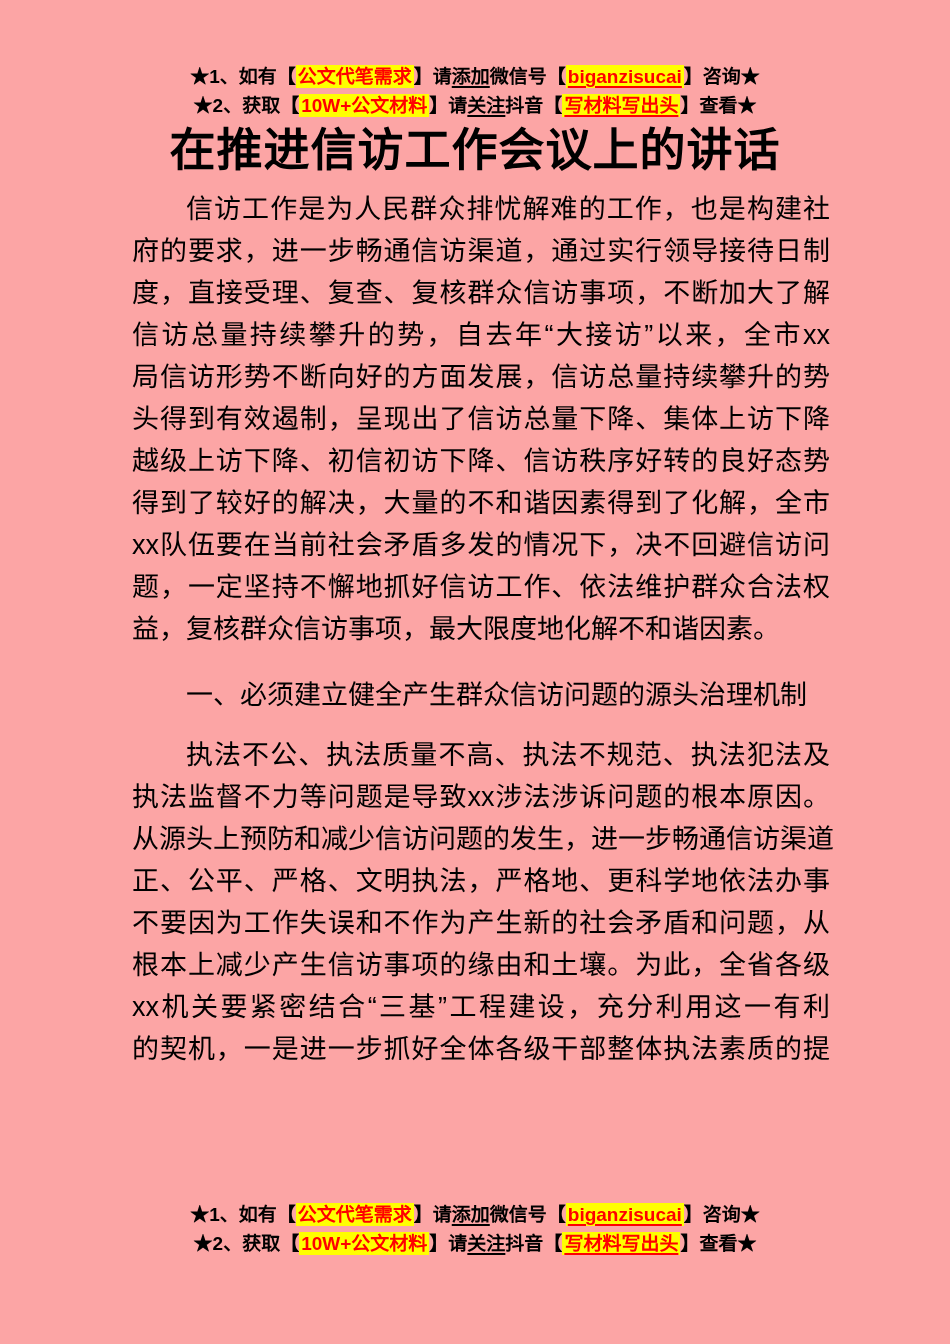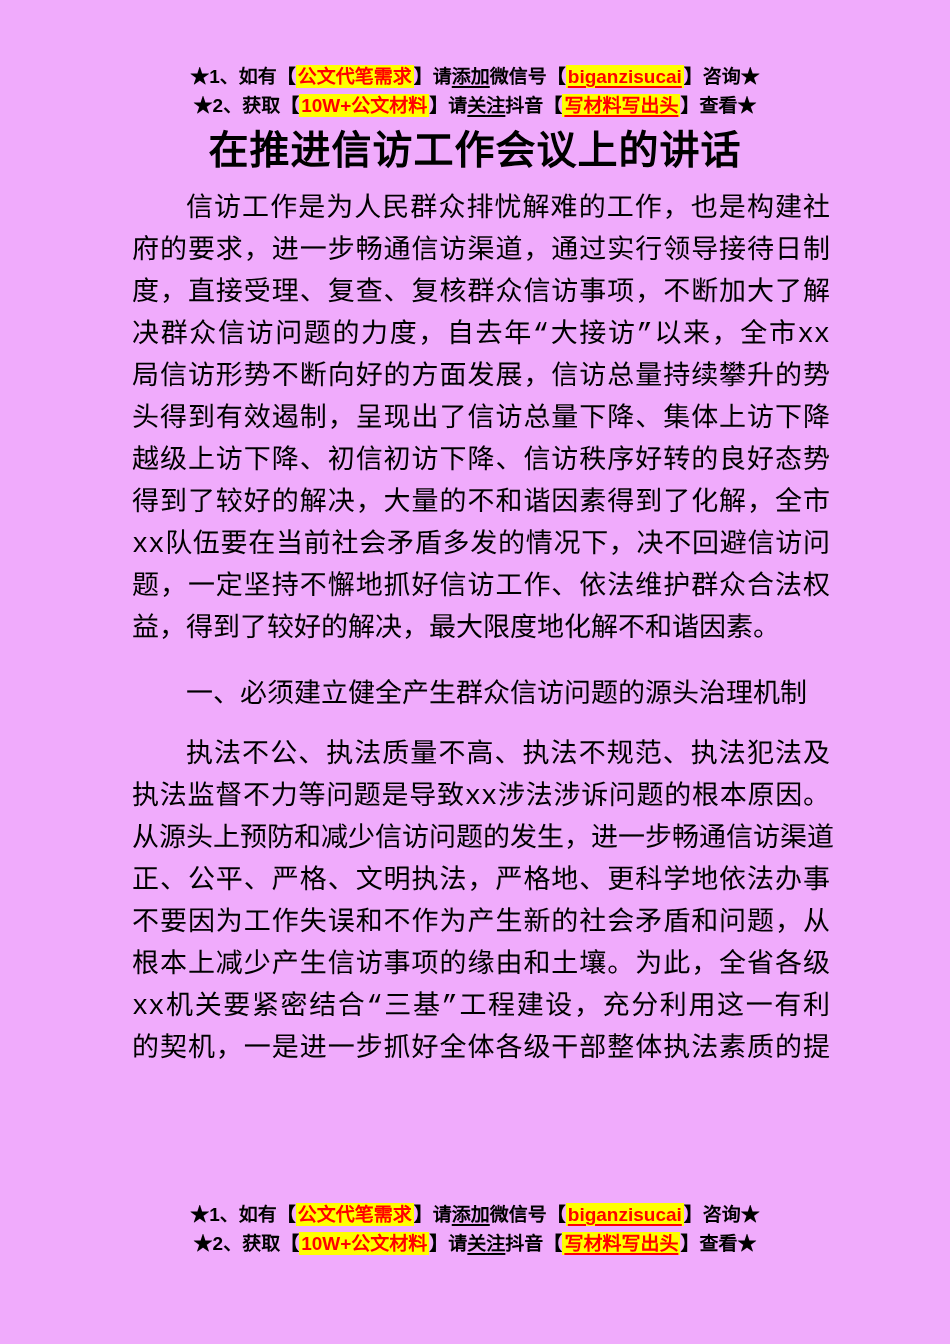--- a/index.html
+++ b/index.html
@@ -4,21 +4,21 @@
 <style>
   * { margin: 0; padding: 0; box-sizing: border-box; }
   html, body { background: #ffffff; }
   body { font-family: "Liberation Sans", sans-serif; }
 
   .page {
     position: relative;
     width: 950px;
     height: 1344px;
     margin: 0 auto;
-    background: #f0abfc;
+    background: #fca5a5;
     color: #000000;
     overflow: hidden;
   }
 
   
   .banner { text-align: center; }
   .banner-top { padding-top: 62px; }
   .banner-bottom { position: absolute; left: 0; right: 0; top: 1200px; }
   .banner-line {
     font-size: 19px;
@@ -45,33 +45,32 @@
     padding: 1px 2px;
     text-decoration: underline;
     text-underline-offset: 3px;
     text-decoration-thickness: 2px;
   }
 
   
   .doc-title {
     margin-top: 8px;
     text-align: center;
-    font-size: 40px;
+    font-size: 46px;
     line-height: 44px;
     font-weight: bold;
     letter-spacing: 1px;
   }
 
   
   .doc-body {
     margin: 16px 120px 0 132px;
     font-size: 27px;
     line-height: 42px;
     color: #000000;
-    font-family: Liberation Mono, monospace;
   }
   .para { }
   .line {
     text-align: justify;
     text-align-last: justify;
     white-space: nowrap;
   }
   .line.flush-left { text-align-last: left; }
   .line.indent { text-indent: 2em; }
   .section-heading { margin-top: 24px; margin-bottom: 18px; }
@@ -87,28 +86,28 @@
     <div class="banner-line"><span class="seg seg-plain">★2、获取【</span><span class="seg seg-highlight">10W+公文材料</span><span class="seg seg-plain">】请</span><span class="seg seg-underline">关注</span><span class="seg seg-plain">抖音【</span><span class="seg seg-highlight-underline">写材料写出头</span><span class="seg seg-plain">】查看★</span></div>
   </div>
 
   <h1 class="doc-title">在推进信访工作会议上的讲话</h1>
 
   <div class="doc-body">
       <div class="para body-para">
         <div class="line indent">信访工作是为人民群众排忧解难的工作，也是构建社</div>
         <div class="line">府的要求，进一步畅通信访渠道，通过实行领导接待日制</div>
         <div class="line">度，直接受理、复查、复核群众信访事项，不断加大了解</div>
-        <div class="line">决群众信访问题的力度，自去年“大接访”以来，全市xx</div>
+        <div class="line">信访总量持续攀升的势，自去年“大接访”以来，全市xx</div>
         <div class="line">局信访形势不断向好的方面发展，信访总量持续攀升的势</div>
         <div class="line">头得到有效遏制，呈现出了信访总量下降、集体上访下降</div>
         <div class="line">越级上访下降、初信初访下降、信访秩序好转的良好态势</div>
         <div class="line">得到了较好的解决，大量的不和谐因素得到了化解，全市</div>
         <div class="line">xx队伍要在当前社会矛盾多发的情况下，决不回避信访问</div>
         <div class="line">题，一定坚持不懈地抓好信访工作、依法维护群众合法权</div>
-        <div class="line flush-left">益，得到了较好的解决，最大限度地化解不和谐因素。</div>
+        <div class="line flush-left">益，复核群众信访事项，最大限度地化解不和谐因素。</div>
       </div>
       <div class="para section-heading">
         <div class="line indent">一、必须建立健全产生群众信访问题的源头治理机制</div>
       </div>
       <div class="para body-para">
         <div class="line indent">执法不公、执法质量不高、执法不规范、执法犯法及</div>
         <div class="line">执法监督不力等问题是导致xx涉法涉诉问题的根本原因。</div>
         <div class="line">从源头上预防和减少信访问题的发生，进一步畅通信访渠道</div>
         <div class="line">正、公平、严格、文明执法，严格地、更科学地依法办事</div>
         <div class="line">不要因为工作失误和不作为产生新的社会矛盾和问题，从</div>

